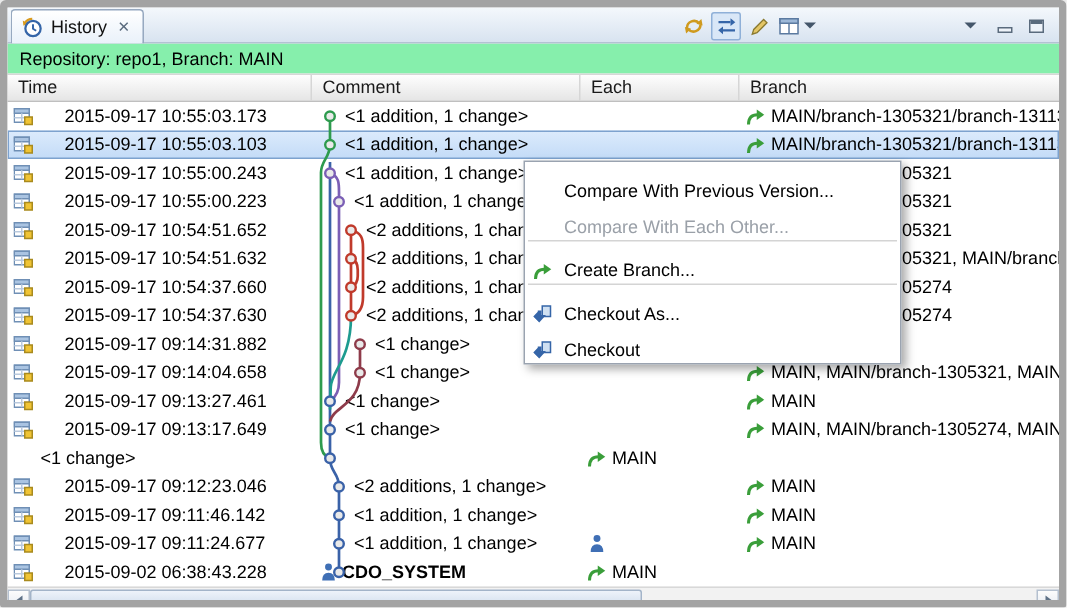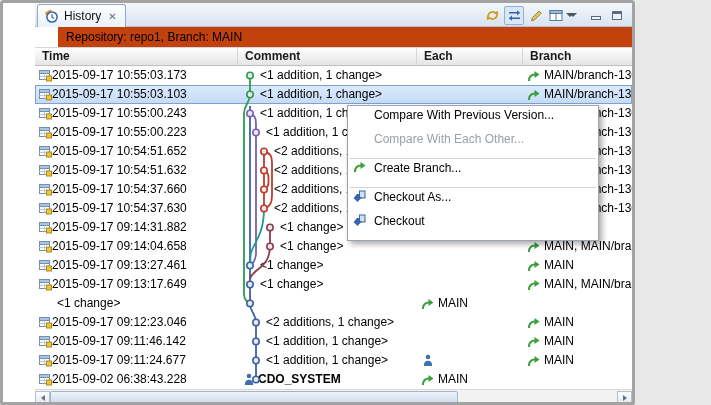--- a/index.html
+++ b/index.html
@@ -1,72 +1,72 @@
 <!DOCTYPE html>
 <html style="--sel-bg1: #dcebfc; --sel-bg2: #c3dbf7; --sel-border: #7da2ce;"><head>
 <meta charset="utf-8">
 <style>
   html,body{margin:0;padding:0;background:#e9e9e9;}
   *{box-sizing:border-box;font-family:"Liberation Sans",sans-serif;}
-  .frame{position:relative;width:635px;height:405px;background:#fff;border:3px solid #a3a3a3;
-         border-radius:4px 4px 2px 2px;overflow:hidden;padding-left:32px;}
+  .frame{position:relative;width:711px;height:405px;background:#fff;border:5px solid #a3a3a3;
+         border-radius:4px 4px 2px 2px;overflow:hidden;}
   
   .tabbar{position:relative;height:24px;background:linear-gradient(#f4f8fc,#d8e3f0);
           border-bottom:1px solid #b3c1d3;}
   .tab{position:absolute;left:2px;top:1px;height:23px;display:flex;align-items:center;gap:5px;
        padding:0 8px 0 6px;background:linear-gradient(#ffffff,#e9f1fa);
        border:1px solid #97a9c0;border-bottom:none;border-radius:3px 3px 0 0;font-size:12px;color:#111;}
   .tab .close{font-size:10px;color:#5a6b7e;margin-left:2px;cursor:pointer;}
   .tb{position:absolute;top:2px;height:20px;display:flex;align-items:center;gap:2px;}
   .g1{left:447px}.g2{left:512px}.g3{right:5px}
   .tbtn{min-width:20px;height:19px;display:flex;align-items:center;justify-content:center;
         border:1px solid transparent;border-radius:2px;}
   .tbtn.pressed{background:#d9e7f7;border-color:#8fb0d8;}
   .chev{width:0;height:0;border-left:4px solid transparent;border-right:4px solid transparent;
         border-top:4px solid #44566a;}
   .ico-min{width:9px;height:9px;position:relative;}
   .ico-min:after{content:"";position:absolute;left:0;bottom:0;width:8px;height:2px;
         border:1px solid #5a6b7d;background:#eef3f9;}
   .ico-max{width:10px;height:9px;border:1px solid #5a6b7d;background:#eef3f9;position:relative;}
   .ico-max:before{content:"";position:absolute;left:0;top:0;right:0;height:2px;background:#5a6b7d;}
   
-  .infobar{height:20px;line-height:20px;padding-left:8px;font-size:12px;color:#000;background:#c2410c;margin-left:23px;}
+  .infobar{height:20px;line-height:20px;padding-left:8px;font-size:12px;color:#000;background:#86efac;}
   
   .thead{display:grid;grid-template-columns:203px 179px 106px 1fr;height:19px;
          background:linear-gradient(#fefefe,#e5e5e5);border-bottom:1px solid #bfbfbf;
-         border-top:1px solid #d7d7d7;font-weight:bold;}
+         border-top:1px solid #d7d7d7;}
   .th{font-size:12px;line-height:17px;padding-left:7px;color:#1a1a1a;border-right:1px solid #d6d6d6;
       overflow:hidden;white-space:nowrap;}
   .th:last-child{border-right:none;}
   .rows{position:relative;height:323px;background:#fff;overflow:hidden;}
   .row{display:grid;grid-template-columns:203px 179px 106px 1fr;height:19px;line-height:19px;
        font-size:12px;color:#000;white-space:nowrap;}
   .row.selected{background:linear-gradient(var(--sel-bg1),var(--sel-bg2));
        outline:1px solid var(--sel-border);outline-offset:-1px;}
   .cell{overflow:hidden;white-space:nowrap;display:flex;align-items:center;}
-  .cell.time{padding-left:4px;gap:0;}
+  .cell.time{padding-left:4px;gap:21px;}
   .cell.user{padding-left:6px;gap:4px;font-weight:bold;}
   .cell.branch{padding-left:4px;gap:4px;}
   .ic{display:inline-flex;align-items:center;flex:none;}
   #graph{position:absolute;left:203px;top:0;pointer-events:none;z-index:3;}
   
   .hscroll{position:relative;height:16px;background:#f2f2f2;border-top:1px solid #d8d8d8;}
   .hs-btn{position:absolute;top:1px;width:15px;height:14px;background:linear-gradient(#fcfcfc,#e3e9f1);
           border:1px solid #b4c0cf;display:flex;align-items:center;justify-content:center;}
   .hs-left{left:0;} .hs-right{right:0;}
   .hs-tri-l{width:0;height:0;border-top:3px solid transparent;border-bottom:3px solid transparent;
           border-right:4px solid #5f7287;}
   .hs-tri-r{width:0;height:0;border-top:3px solid transparent;border-bottom:3px solid transparent;
           border-left:4px solid #5f7287;}
   .hs-thumb{position:absolute;left:15px;top:1px;width:408px;height:14px;
           background:linear-gradient(#eef3fa,#ccd9ea);border:1px solid #a3b4c9;border-radius:2px;}
   
   .ctxmenu{position:absolute;left:344px;top:102px;width:252px;background:#fff;
            border:1px solid #9aa3b0;box-shadow:3px 3px 6px rgba(0,0,0,.35);z-index:10;padding:2px 0;}
-  .mi{height:24px;display:flex;align-items:flex-start;padding:0 10px 0 5px;font-size:12px;color:#000;}
+  .mi{height:24px;display:flex;align-items:flex-end;padding:0 10px 0 5px;font-size:12px;color:#000;}
   .mi.dis{color:#9aa0a8;}
   .mic{width:21px;display:inline-flex;align-items:center;flex:none;}
   .msep{height:1px;background:#d4d4d4;margin:2px 2px;}
 </style>
 </head>
 <body>
 
 <div class="frame">
 
   <div class="tabbar">

